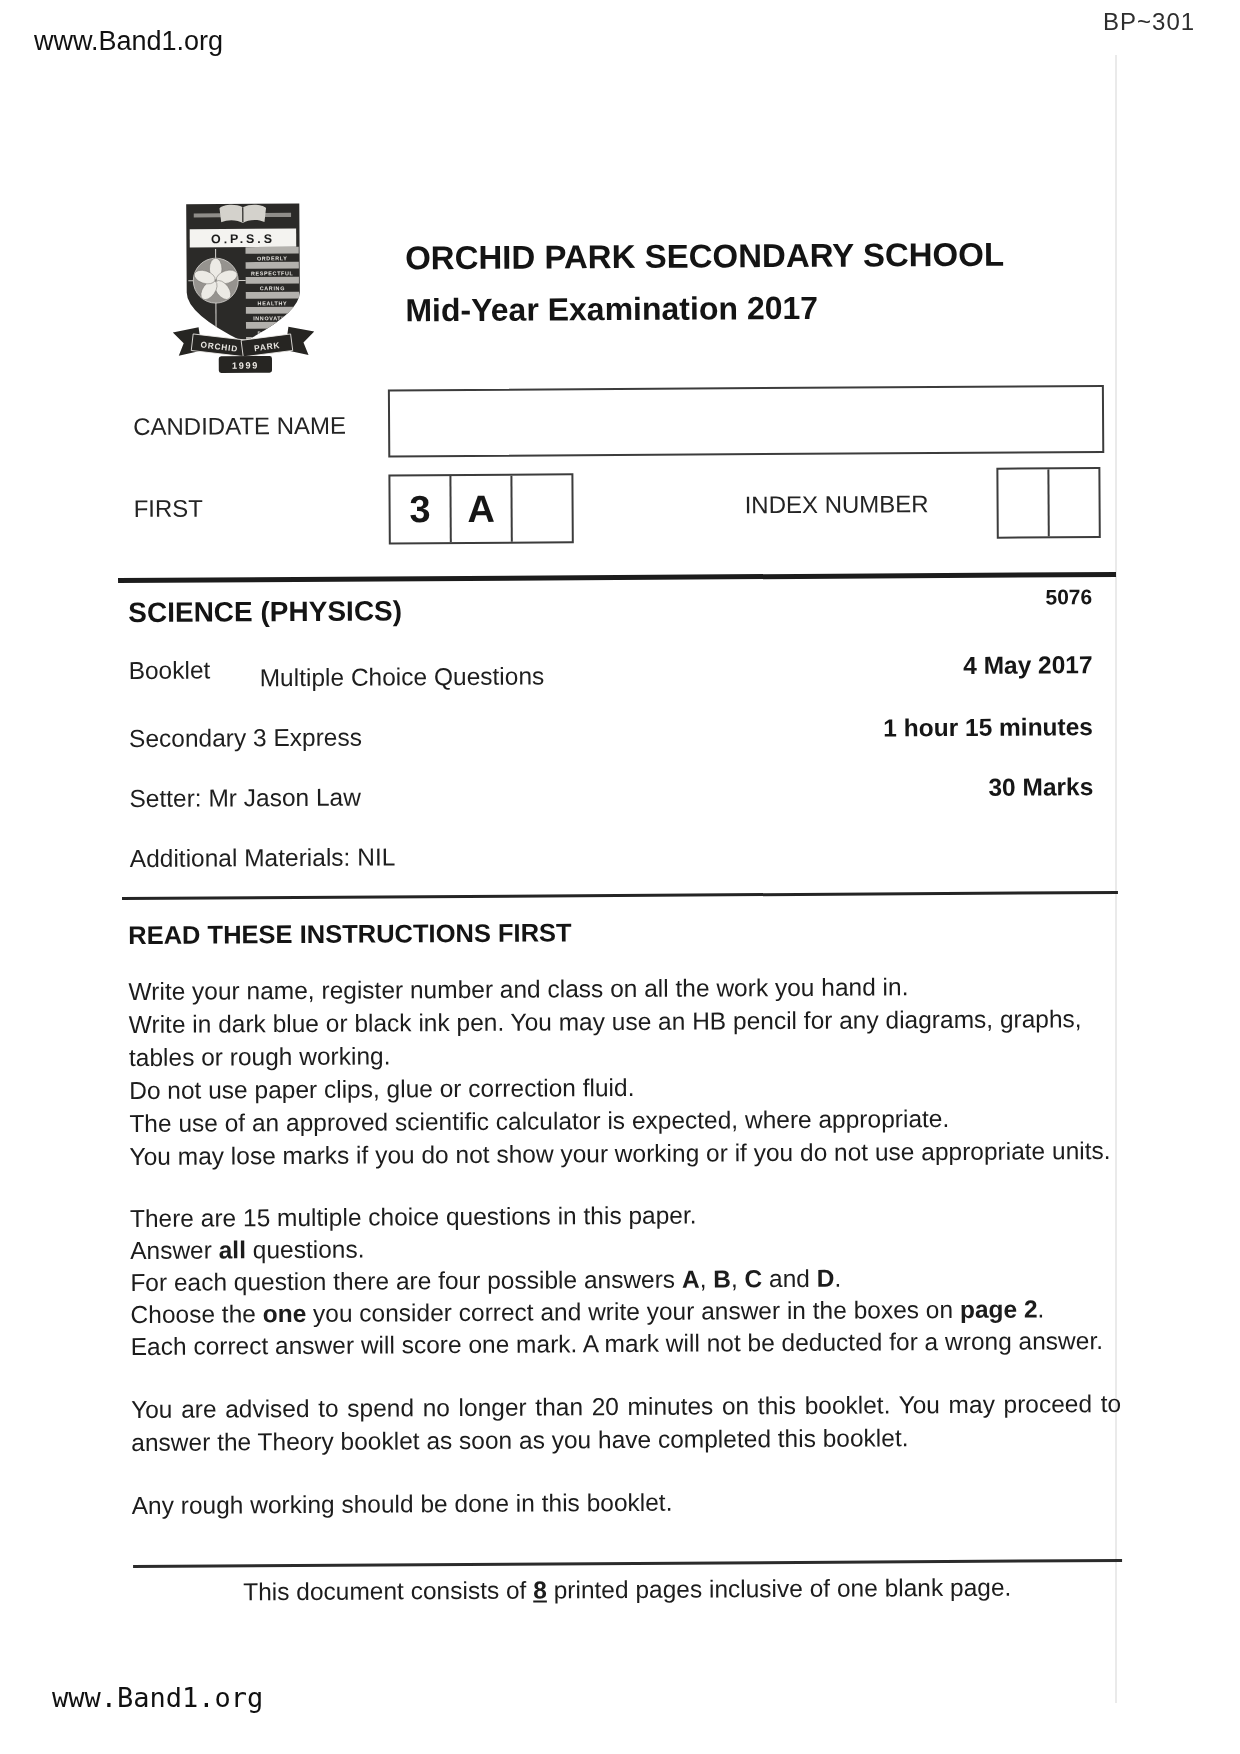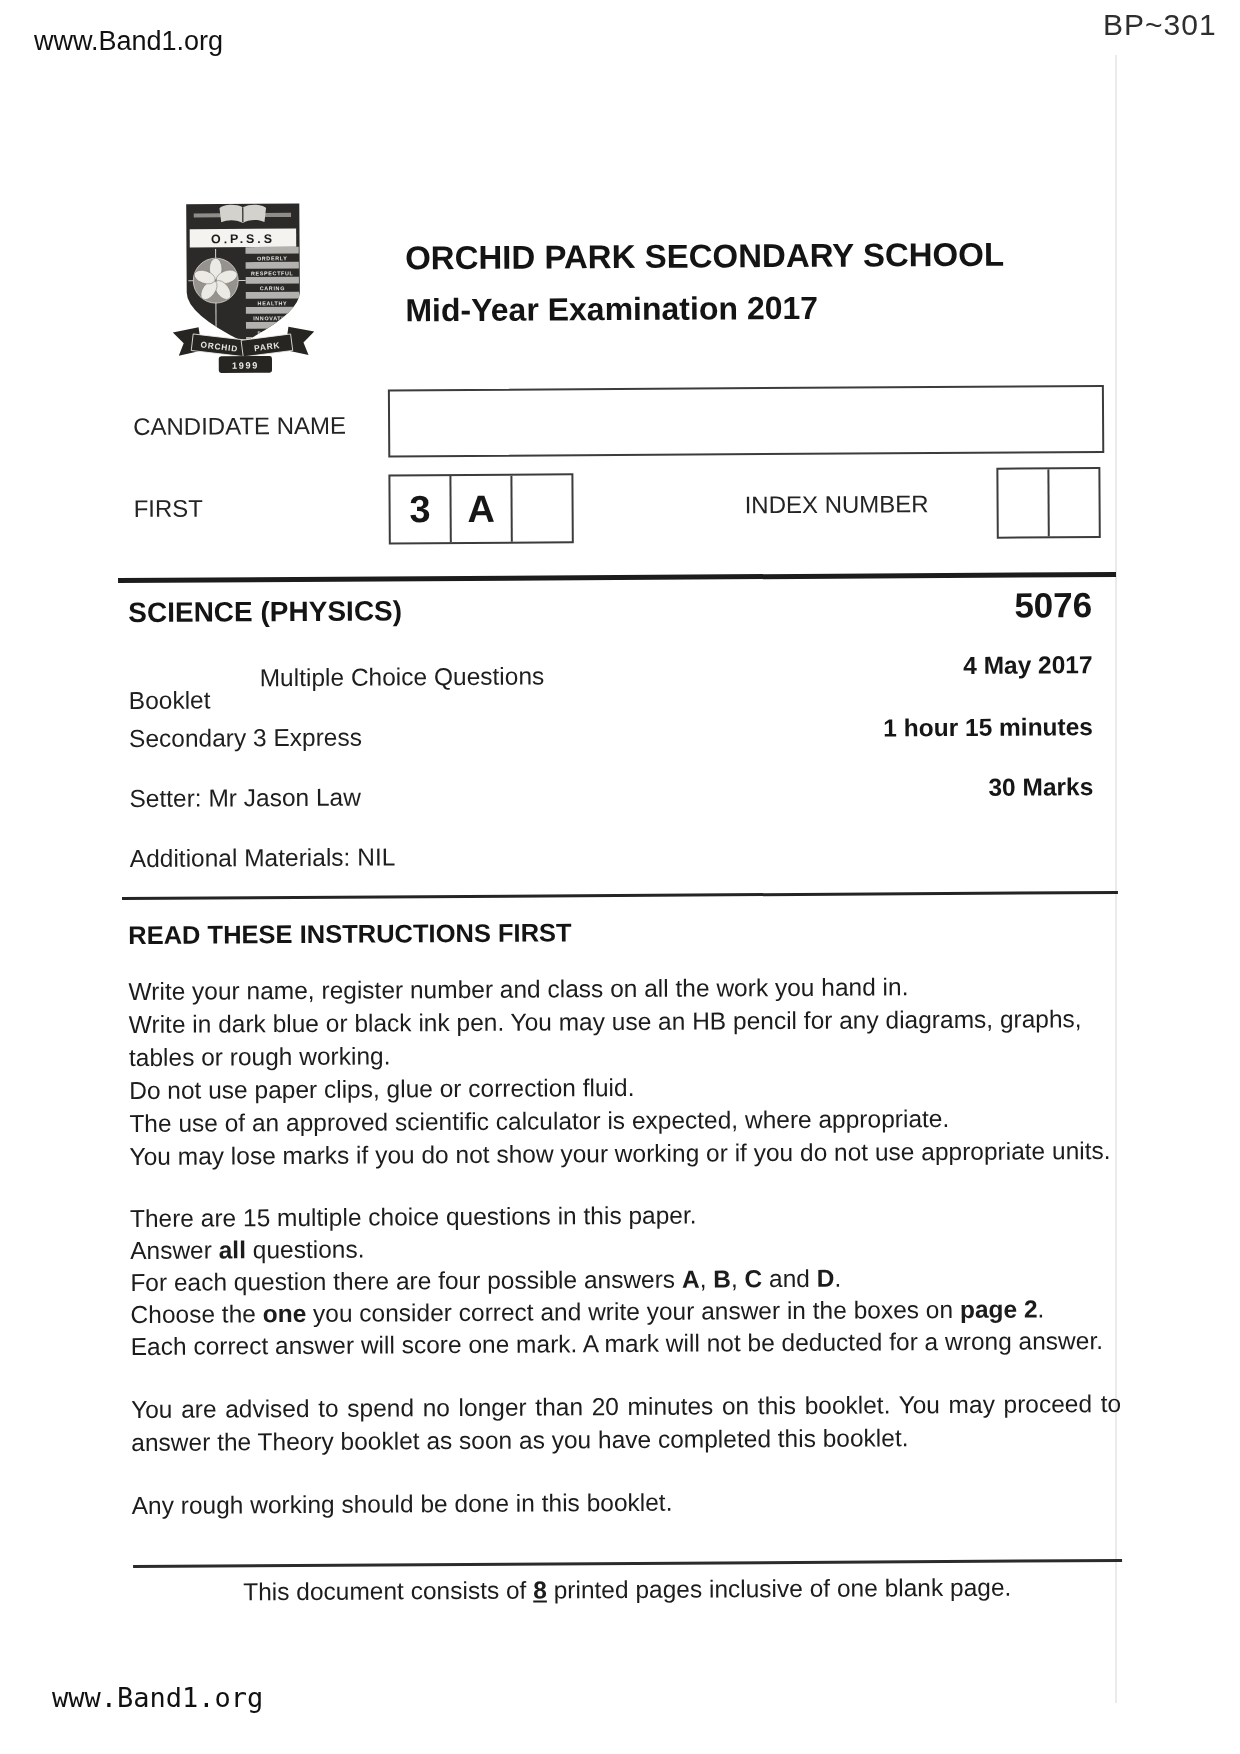--- a/index.html
+++ b/index.html
@@ -1,21 +1,21 @@
 <!DOCTYPE html>
 <html><head>
 <meta charset="utf-8">
 <style>
   html,body{margin:0;padding:0;background:#ffffff;}
   #page{position:relative;width:1240px;height:1754px;background:#fff;overflow:hidden;
         font-family:"Liberation Sans",sans-serif;color:#1b1b1b;}
   .abs{position:absolute;}
   
   .wm-top{left:34px;top:26px;font-size:27px;color:#111;}
-  .page-code{left:1103px;top:8px;font-size:30px;letter-spacing:1px;color:#2e2e2e;}
+  .page-code{left:1103px;top:8px;font-size:24px;letter-spacing:1px;color:#2e2e2e;}
   .wm-bottom{left:52px;top:1682px;font-size:27px;color:#111;
              font-family:"DejaVu Sans Mono",monospace;}
   .scanline{left:1115px;top:55px;width:2px;height:1648px;background:#eaeaea;}
   
   .scan{position:absolute;left:0;top:0;width:1240px;height:1754px;
         transform:rotate(-0.35deg);transform-origin:620px 900px;}
   .title1{left:409px;top:238px;font-size:33px;font-weight:700;color:#141414;}
   .title2{left:409px;top:291px;font-size:32px;font-weight:700;color:#141414;}
   .lbl{font-size:24px;color:#242424;}
   .name-box{left:391px;top:388px;width:712px;height:64px;border:2px solid #3c3c3c;background:#fff;}
@@ -24,23 +24,23 @@
   .cell:last-child{border-right:none;}
   .class-box .cell{width:60px;font-size:38px;font-weight:700;color:#161616;}
   .index-box{left:999px;top:470px;width:100px;height:67px;border:2px solid #3c3c3c;display:flex;}
   .index-box .cell{width:50px;}
   .rule{background:#1c1c1c;}
   .rule1{left:120px;top:575px;width:998px;height:5px;}
   .rule2{left:122px;top:894px;width:996px;height:3px;background:#242424;}
   .rule3{left:129px;top:1562px;width:989px;height:3px;background:#2b2b2b;}
   .subj-title{left:130px;top:594px;font-size:28px;font-weight:700;color:#141414;}
   .rcol{right:146px;text-align:right;font-size:24.5px;font-weight:700;color:#161616;}
-  .subj-code{top:588px;font-size:35px;}
+  .subj-code{top:588px;font-size:21px;}
   .lrow{left:130px;font-size:24.5px;color:#1e1e1e;}
-  .booklet-lbl{top:684px;}
+  .booklet-lbl{top:654px;}
   .booklet-val{left:261px;top:662px;font-size:24.5px;color:#1e1e1e;}
   .date{top:654px;margin-left:28px;}
   .level{top:722px;}
   .duration{top:716px;}
   .setter{top:782px;}
   .marks{top:776px;}
   .materials{top:842px;}
   .instr-head{left:128px;top:918px;font-size:25.5px;font-weight:700;color:#141414;}
   .para{position:absolute;left:128px;width:990px;font-size:24.5px;line-height:33px;color:#1c1c1c;}
   .para p{margin:0;}

